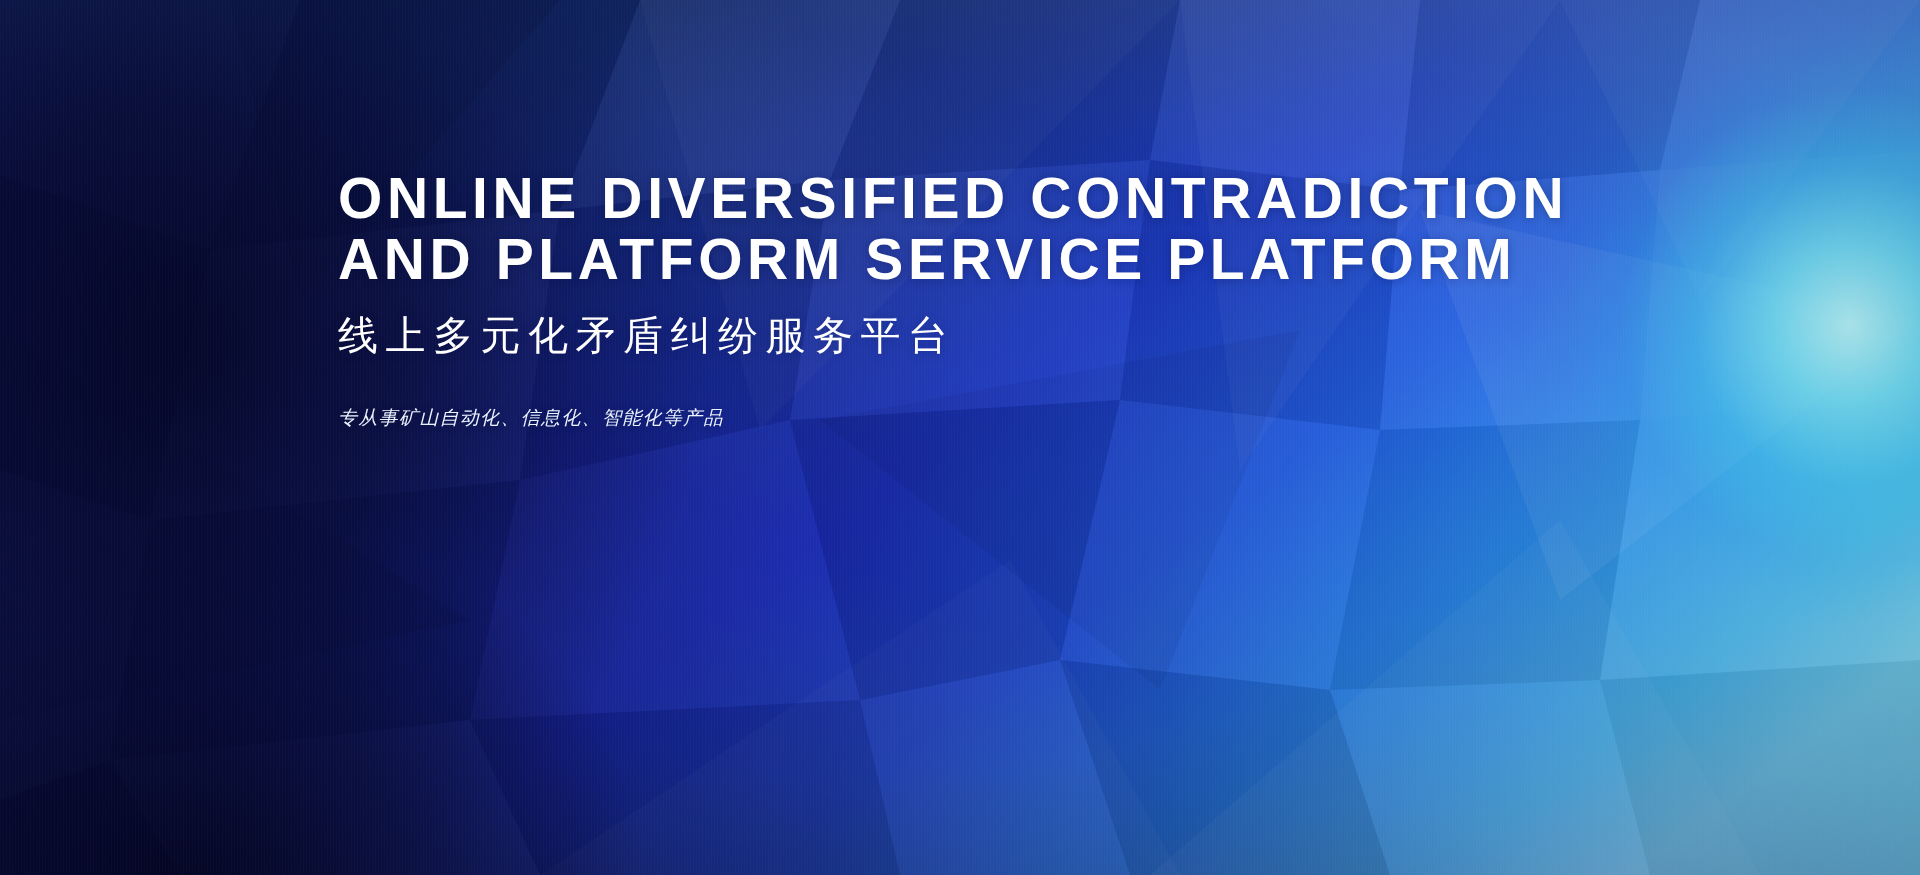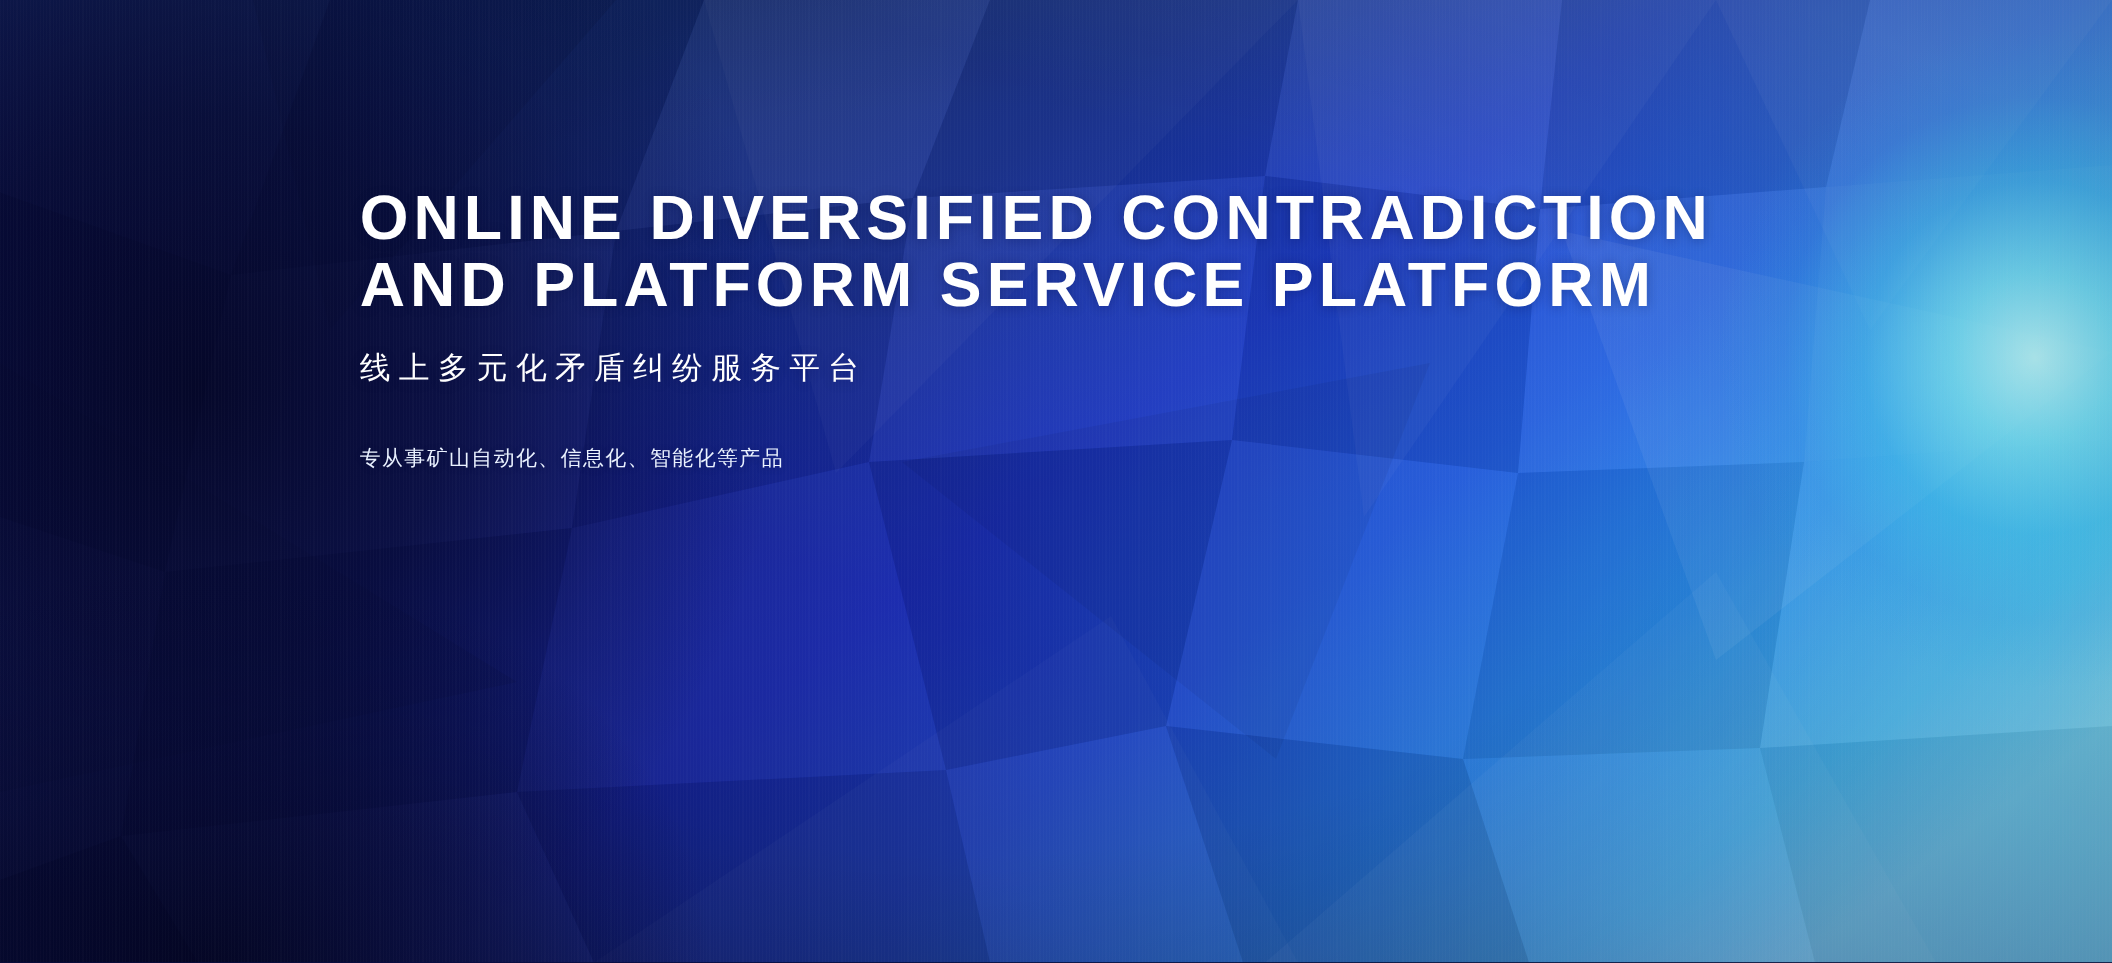--- a/index.html
+++ b/index.html
@@ -58,54 +58,55 @@
   .vignette{
     position:absolute;inset:0;
     background:radial-gradient(ellipse 78% 96% at 46% 50%,
       rgba(0,0,0,0) 40%, rgba(0,0,10,0.22) 100%);
     pointer-events:none;
   }
 
   
   .content{
     position:absolute;
-    left:327px;top:168px;
+    left:338px;top:168px;
     width:1300px;
   }
   .title-en{
     color:#ffffff;
     font-size:57px;
     line-height:61px;
     font-weight:700;
     letter-spacing:4.6px;
     white-space:nowrap;
     margin:0;
     text-shadow:0 1px 10px rgba(0,12,60,0.30);
   }
   .title-cn{
     color:#ffffff;
-    font-size:28px;
+    font-size:40px;
     line-height:50px;
     font-weight:300;
     letter-spacing:7.5px;
     margin:20px 0 0 0;
     white-space:nowrap;
     text-shadow:0 1px 10px rgba(0,12,60,0.28);
   }
   .desc{
     margin-top:42px;
   }
   .desc-line{
     color:#eaf2ff;
     font-size:19px;
     line-height:32px;
     font-weight:400;
     letter-spacing:1.3px;
     white-space:nowrap;
     text-shadow:0 1px 7px rgba(0,12,60,0.30);
+    font-style:italic;
   }
 </style>
 </head>
 <body>
 
 <div id="stage">
 
   <svg class="bg-svg" viewBox="0 0 1920 875" preserveAspectRatio="none" aria-hidden="true">
     <defs>
       <linearGradient id="baseGrad" x1="0" y1="0.15" x2="1" y2="0.75">

